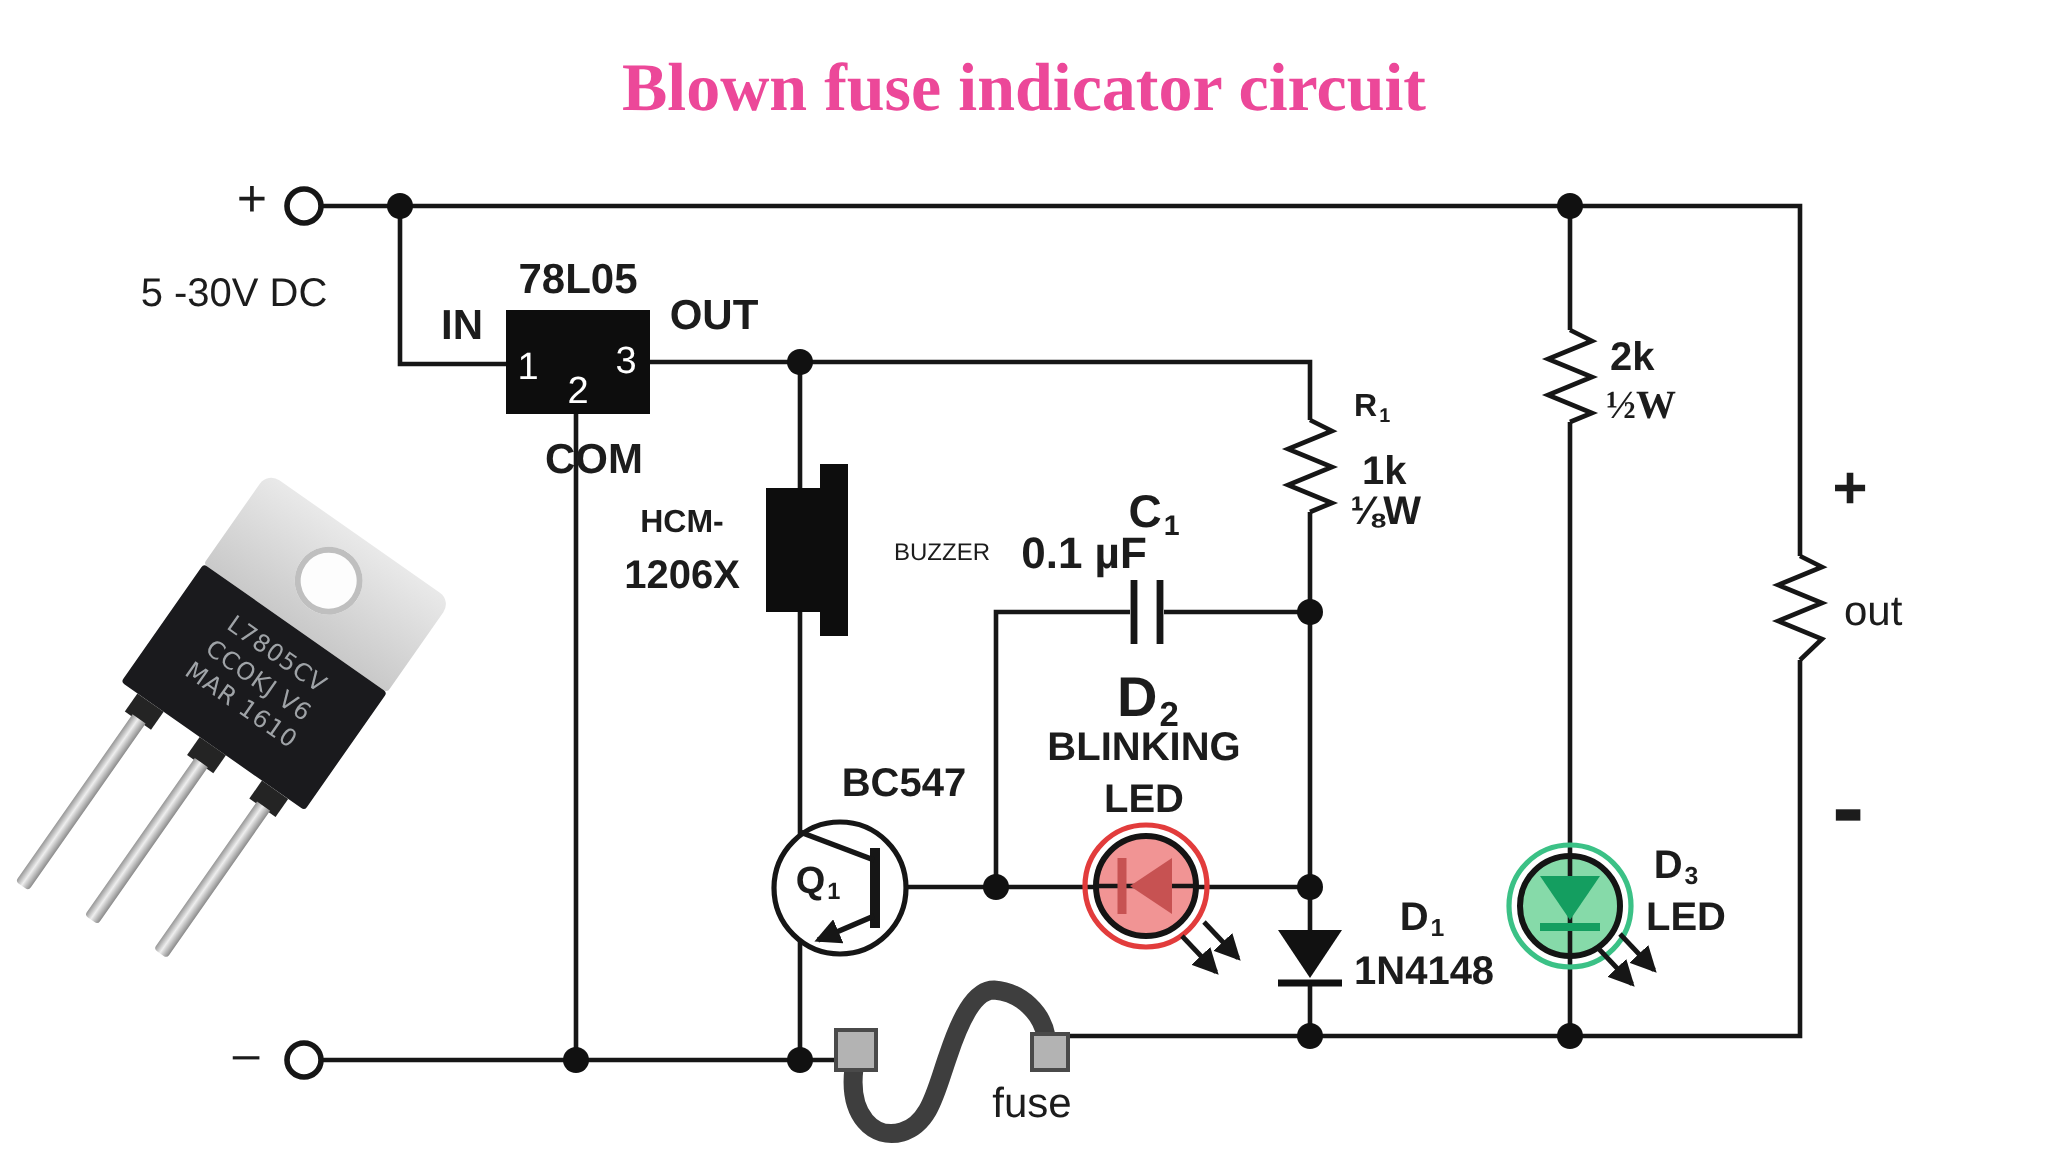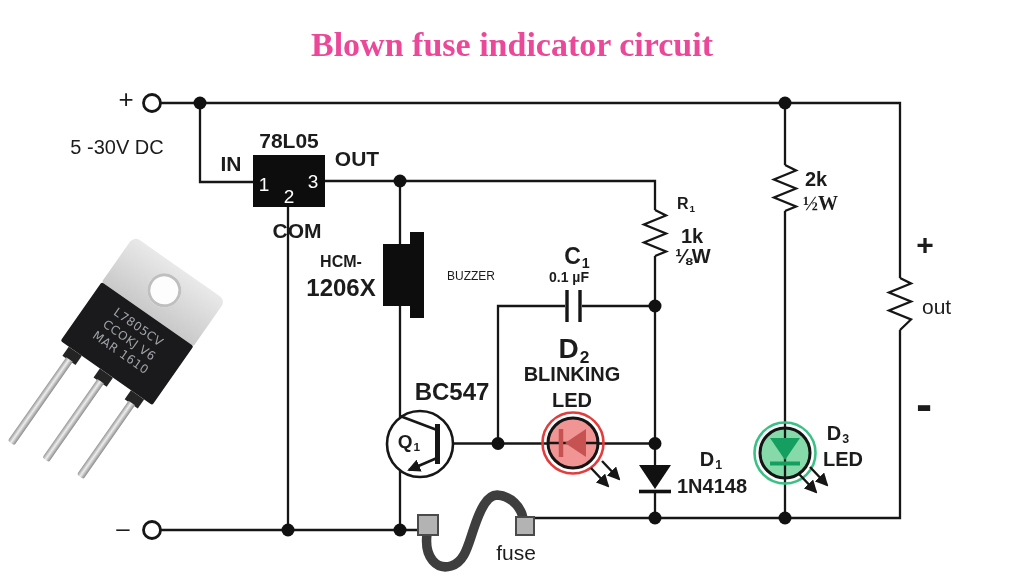--- a/index.html
+++ b/index.html
@@ -158,32 +158,32 @@
 
   <div class="lbl b" style="left:289px;top:140px;font-size:21px;text-align:center;">78L05</div>
   <div class="lbl b" style="left:231px;top:163px;font-size:21px;">IN</div>
   <div class="lbl b" style="left:357px;top:158px;font-size:21px;">OUT</div>
   <div class="lbl b" style="left:264px;top:230px;font-size:21px;margin-left:33px;">COM</div>
   <div class="lbl pin" style="left:264px;top:184px;font-size:19px;">1</div>
   <div class="lbl pin" style="left:289px;top:196px;font-size:19px;">2</div>
   <div class="lbl pin" style="left:313px;top:181px;font-size:19px;">3</div>
 
   <div class="lbl b" style="left:341px;top:262px;font-size:16px;">HCM-</div>
-  <div class="lbl b" style="left:341px;top:288px;font-size:24px;">1206X</div>
+  <div class="lbl b" style="left:341px;top:288px;font-size:20px;">1206X</div>
   <div class="lbl" style="left:471px;top:276px;font-size:12px;font-weight:500;">BUZZER</div>
 
-  <div class="lbl b" style="left:452px;top:392px;font-size:24px;">BC547</div>
+  <div class="lbl b" style="left:452px;top:392px;font-size:20px;">BC547</div>
   <div class="lbl b" style="left:409px;top:441px;font-size:19px;">
     <span>Q</span><span class="sub">1</span>
   </div>
 
   <div class="lbl b" style="left:577px;top:256px;font-size:23px;">
     <span>C</span><span class="sub">1</span>
   </div>
-  <div class="lbl b" style="left:569px;top:277px;font-size:14px;">0.1 µF</div>
+  <div class="lbl b" style="left:542px;top:277px;font-size:22px;">0.1 µF</div>
 
   <div class="lbl b la" style="left:677px;top:204px;font-size:16px;">
     <span>R</span><span class="sub">1</span>
   </div>
   <div class="lbl b la" style="left:681px;top:236px;font-size:20px;">1k</div>
   <div class="lbl b la" style="left:675px;top:256px;font-size:20px;">⅛W</div>
 
   <div class="lbl b" style="left:574px;top:349px;font-size:28px;">
     <span>D</span><span class="sub">2</span>
   </div>

